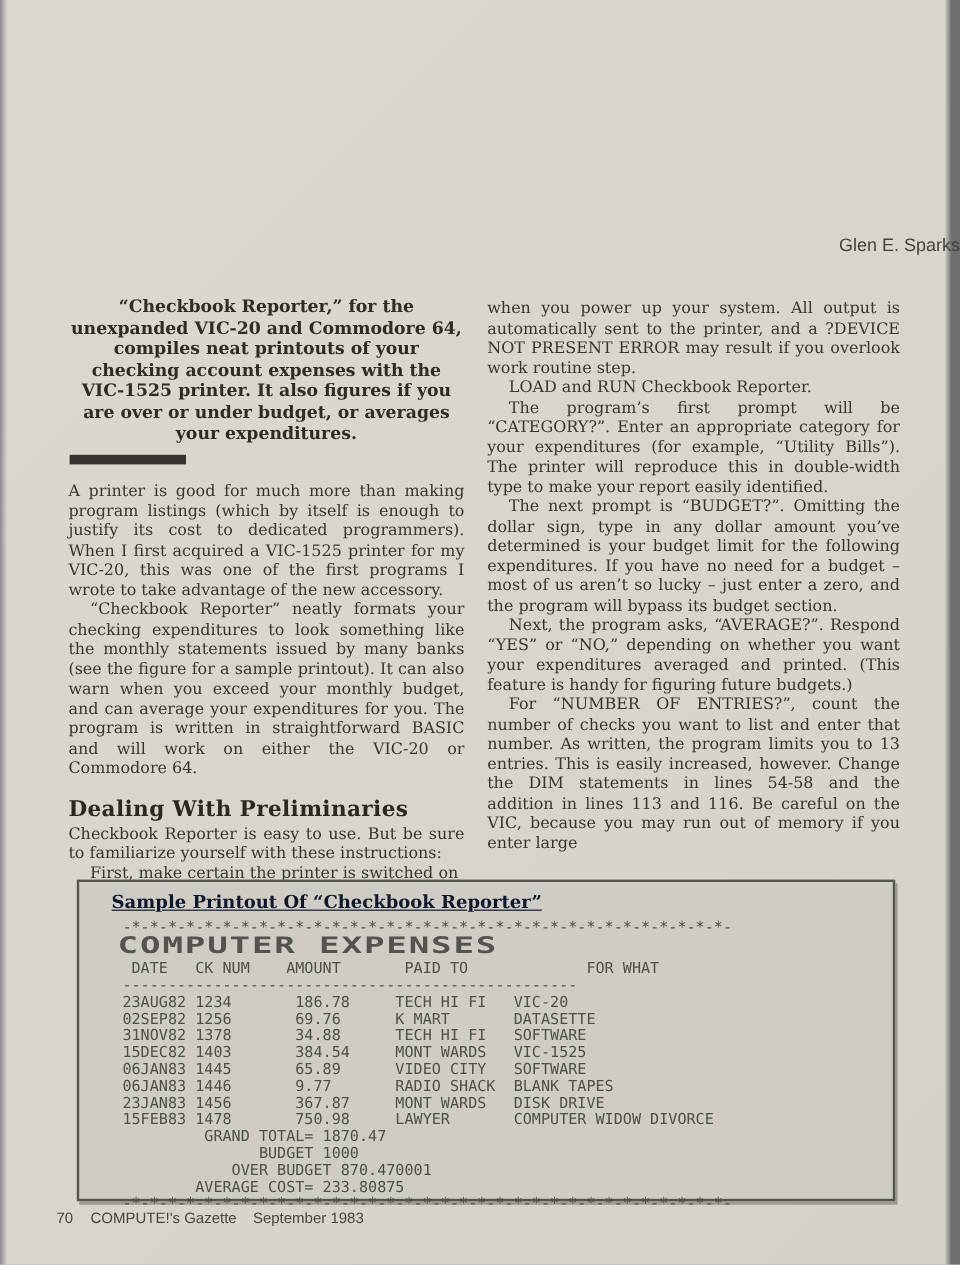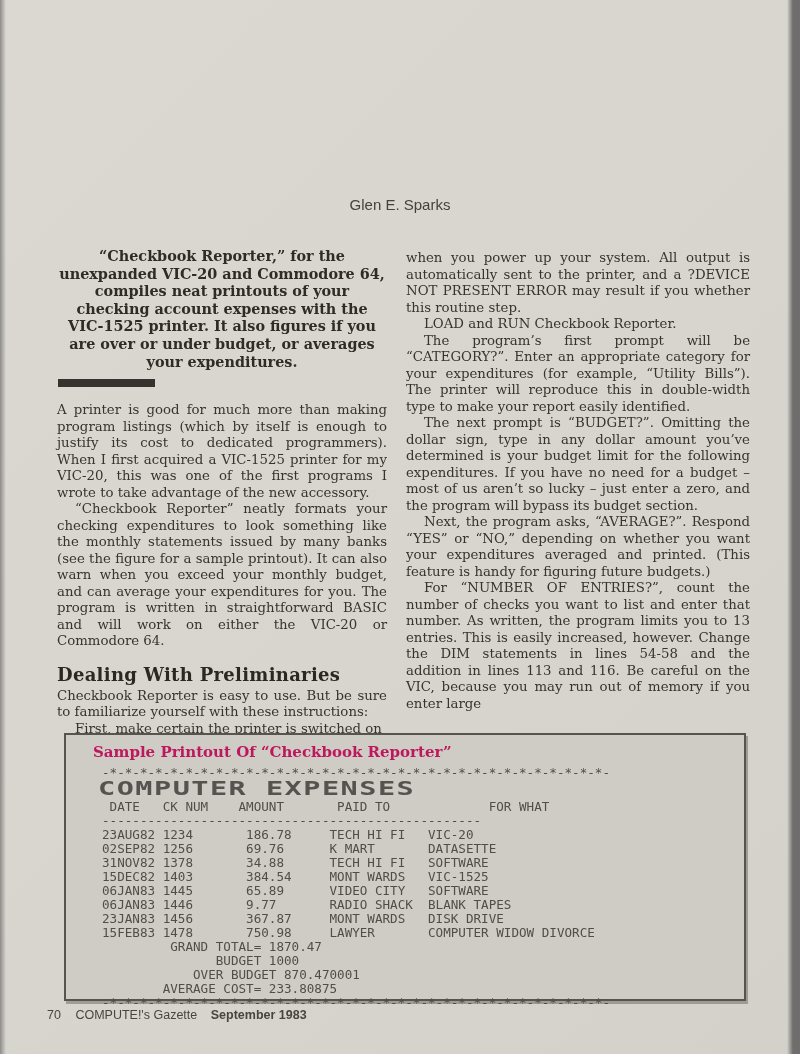--- a/index.html
+++ b/index.html
@@ -15,21 +15,21 @@
   .edge-right {
     position:absolute; right:0; top:0; width:13px; height:100%;
     background:linear-gradient(90deg,rgba(110,109,107,0),#6f6e6c 45%);
   }
   .masthead {
     position:absolute; top:36px; left:0; width:100%; text-align:center;
     font-size:64px; line-height:68px; font-weight:normal; color:#47443f;
     letter-spacing:1px;
   }
   .byline {
-    position:absolute; top:196px; left:0; width:100%; text-align:center;
+    position:absolute; top:196px; left:0; width:100%; text-align:right;
     font-family:"Liberation Sans", sans-serif; font-size:15px; color:#45423d;
   }
   .col { position:absolute; }
   .left-col  { left:57px;  top:247px; width:330px; }
   .right-col { left:406px; top:250px; width:344px; }
   .body-p { margin:0; font-size:13.3px; line-height:16.5px; text-align:justify; }
   .indent { text-indent:18px; }
   .intro {
     margin:0; font-weight:bold; font-size:14.4px; line-height:17.6px;
     color:#2f2c27; text-align:center;
@@ -37,34 +37,34 @@
   .rule-bar { width:97px; height:8px; background:#353230; margin:9px 0 15px 1px; }
   .section-heading {
     margin:14px 0 3px 0; font-size:18px; font-weight:bold; color:#2b2823;
     letter-spacing:0.3px;
   }
   .printout-box {
     position:absolute; left:64px; top:733px; width:682px; height:268px;
     box-sizing:border-box; background:#cfccc6; border:2px solid #56544f;
     box-shadow:2px 3px 0 rgba(90,88,84,0.45);
   }
-  .po-caption { margin:8px 0 5px 27px; font-size:15px; font-weight:bold; color:#be185d; }
+  .po-caption { margin:8px 0 5px 27px; font-size:15px; font-weight:bold; color:#0f172a;text-decoration:underline; }
   .po-body { margin-left:36px; font-family:"DejaVu Sans Mono", monospace; color:#504e49; }
   .po-line { margin:0; font-family:inherit; font-size:12.6px; line-height:14px; white-space:pre; }
   .po-title {
     font-family:inherit; font-size:19px; font-weight:bold; white-space:pre;
     transform:scaleX(1.5); transform-origin:left center;
     margin:-3px 0 1px -4px; letter-spacing:1px; color:#555350;
   }
   .page-footer {
     position:absolute; left:47px; top:1008px;
     font-family:"Liberation Sans", sans-serif; font-size:12.5px; color:#48453f;
   }
   .page-footer .mag { margin-left:11px; }
-  .page-footer .issue { margin-left:10px;font-weight:bold; }
+  .page-footer .issue { margin-left:10px; }
 </style>
 </head>
 <body>
 
 <div id="page">
   <div class="edge-left"></div>
   <div class="edge-right"></div>
 
 
   <div class="byline">Glen E. Sparks</div>
@@ -73,21 +73,21 @@
     <p class="intro">“Checkbook Reporter,” for the unexpanded VIC-20 and Commodore 64, compiles neat printouts of your checking account expenses with the VIC-1525 printer. It also figures if you are over or under budget, or averages your expenditures.</p>
     <div class="rule-bar"></div>
     <p class="body-p">A printer is good for much more than making program listings (which by itself is enough to justify its cost to dedicated programmers). When I first acquired a VIC-1525 printer for my VIC-20, this was one of the first programs I wrote to take advantage of the new accessory.</p>
     <p class="body-p indent">“Checkbook Reporter” neatly formats your checking expenditures to look something like the monthly statements issued by many banks (see the figure for a sample printout). It can also warn when you exceed your monthly budget, and can average your expenditures for you. The program is written in straightforward BASIC and will work on either the VIC-20 or Commodore 64.</p>
     <h2 class="section-heading">Dealing With Preliminaries</h2>
     <p class="body-p">Checkbook Reporter is easy to use. But be sure to familiarize yourself with these instructions:</p>
     <p class="body-p indent">First, make certain the printer is switched on</p>
   </div>
 
   <div class="col right-col">
-    <p class="body-p">when you power up your system. All output is automatically sent to the printer, and a ?DEVICE NOT PRESENT ERROR may result if you whether this routine step.</p>
+    <p class="body-p">when you power up your system. All output is automatically sent to the printer, and a ?DEVICE NOT PRESENT ERROR may result if you overlook work routine step.</p>
     <p class="body-p indent">LOAD and RUN Checkbook Reporter.</p>
     <p class="body-p indent">The program’s first prompt will be “CATEGORY?”. Enter an appropriate category for your expenditures (for example, “Utility Bills”). The printer will reproduce this in double-width type to make your report easily identified.</p>
     <p class="body-p indent">The next prompt is “BUDGET?”. Omitting the dollar sign, type in any dollar amount you’ve determined is your budget limit for the following expenditures. If you have no need for a budget – most of us aren’t so lucky – just enter a zero, and the program will bypass its budget section.</p>
     <p class="body-p indent">Next, the program asks, “AVERAGE?”. Respond “YES” or “NO,” depending on whether you want your expenditures averaged and printed. (This feature is handy for figuring future budgets.)</p>
     <p class="body-p indent">For “NUMBER OF ENTRIES?”, count the number of checks you want to list and enter that number. As written, the program limits you to 13 entries. This is easily increased, however. Change the DIM statements in lines 54-58 and the addition in lines 113 and 116. Be careful on the VIC, because you may run out of memory if you enter large</p>
   </div>
 
   <section class="printout-box">
     <h3 class="po-caption">Sample Printout Of “Checkbook Reporter”</h3>
     <div class="po-body">

